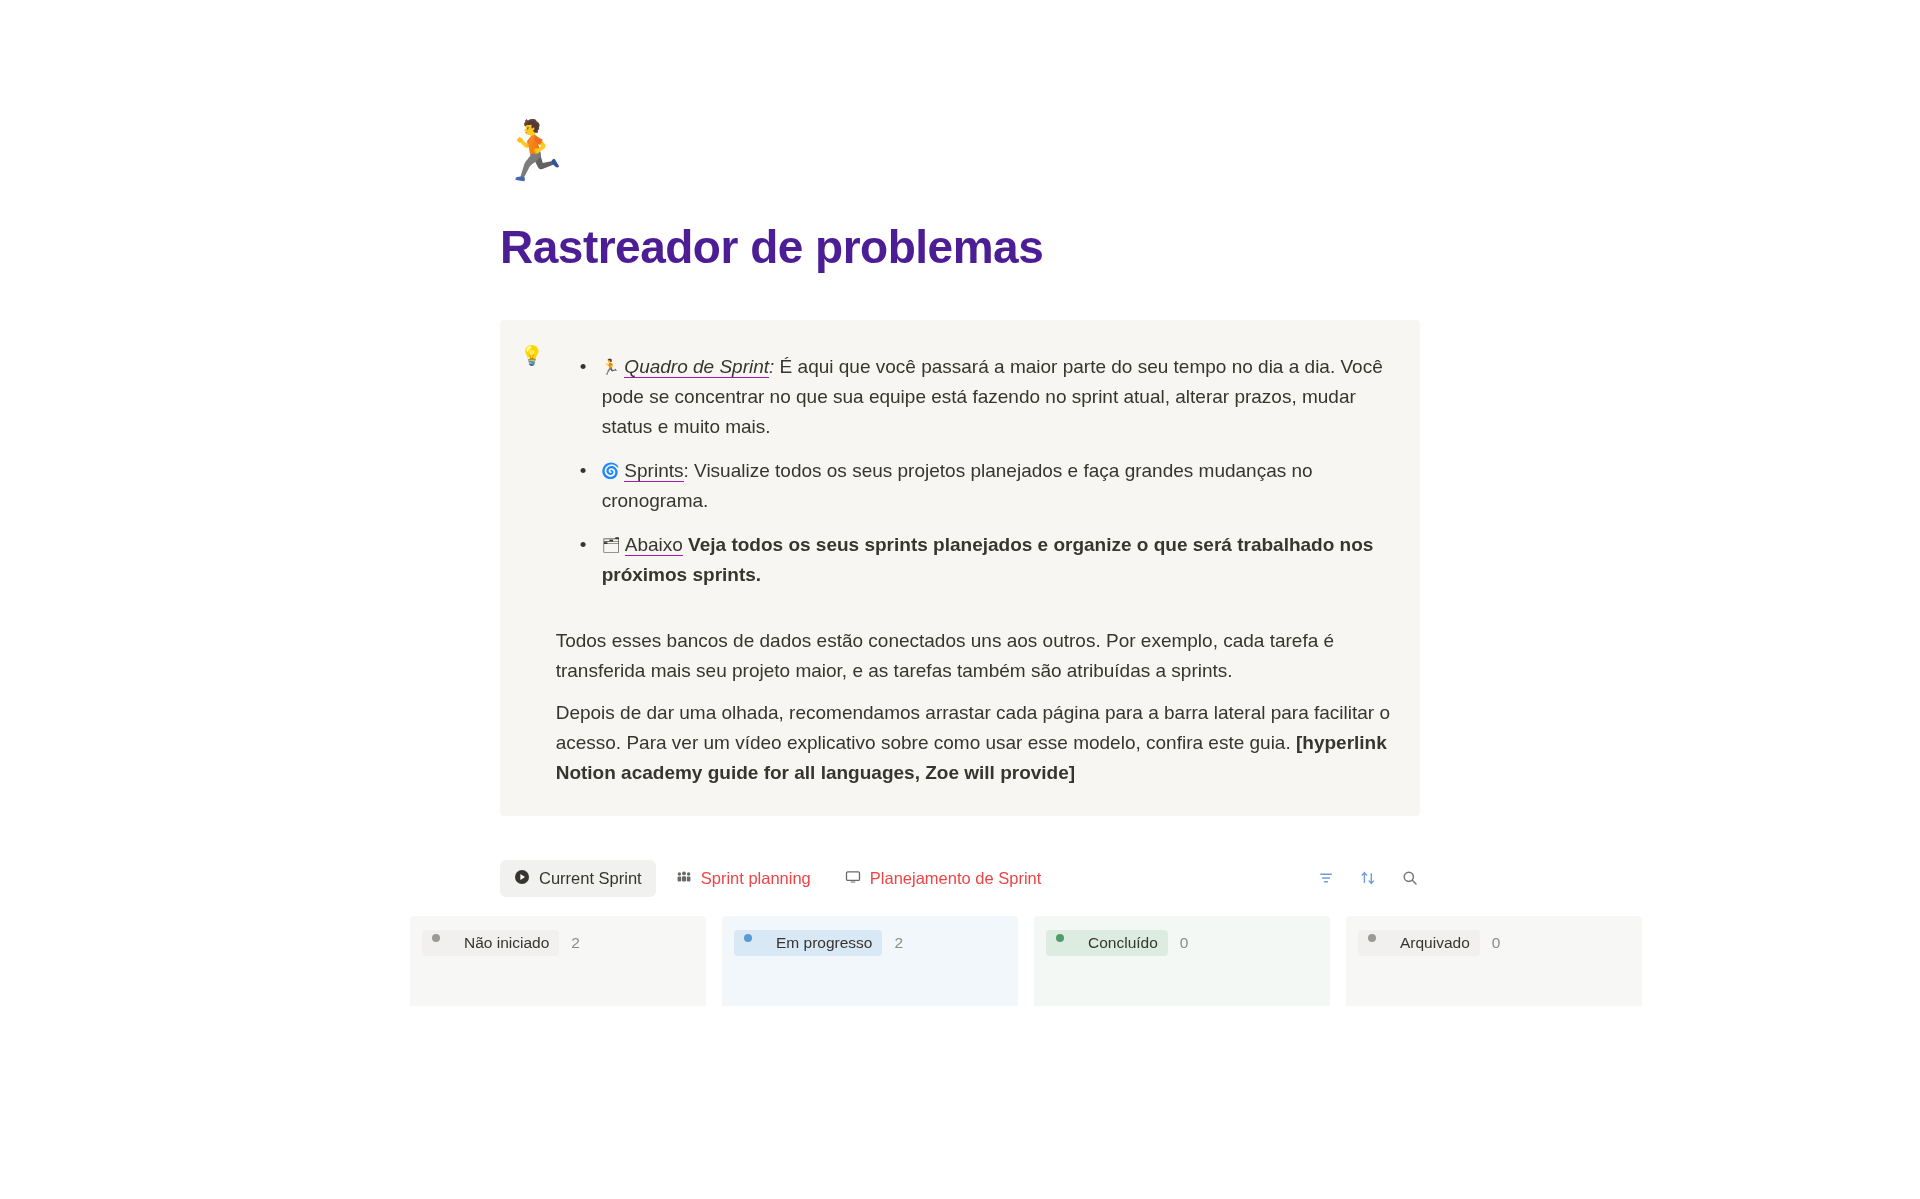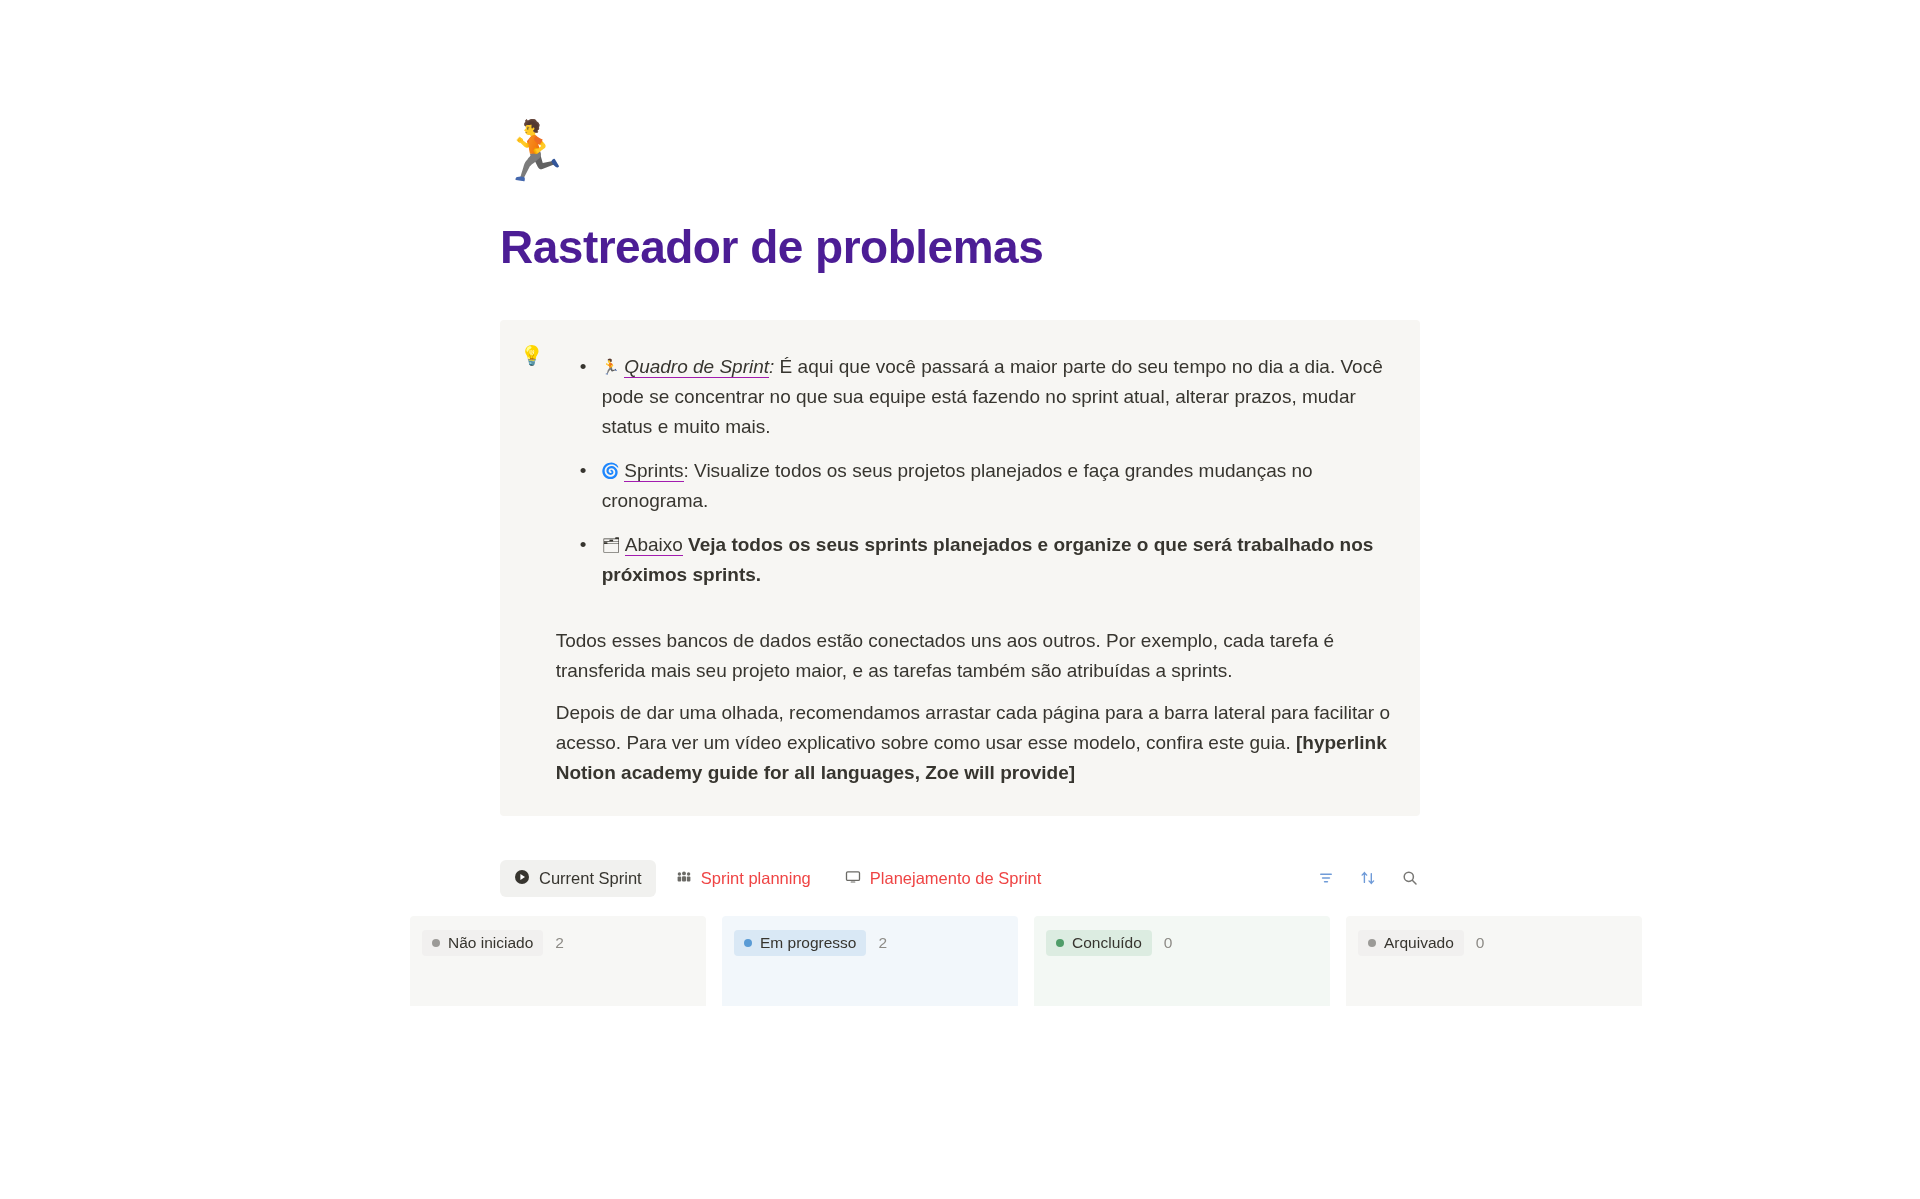--- a/index.html
+++ b/index.html
@@ -166,22 +166,22 @@
     border-radius: 4px 4px 0 0;
     padding: 14px 12px 0 12px;
   }
   .col-head {
     display: flex;
     align-items: center;
     gap: 12px;
   }
   .chip {
     display: inline-flex;
-    align-items: center;
-    gap: 8px;
+    align-items: flex-start;
+    gap: 24px;
     border-radius: 4px;
     padding: 4px 10px;
     font-size: 15.5px;
     font-weight: 500;
     color: #37352f;
     white-space: nowrap;
   }
   .chip .dot {
     width: 8px;
     height: 8px;

